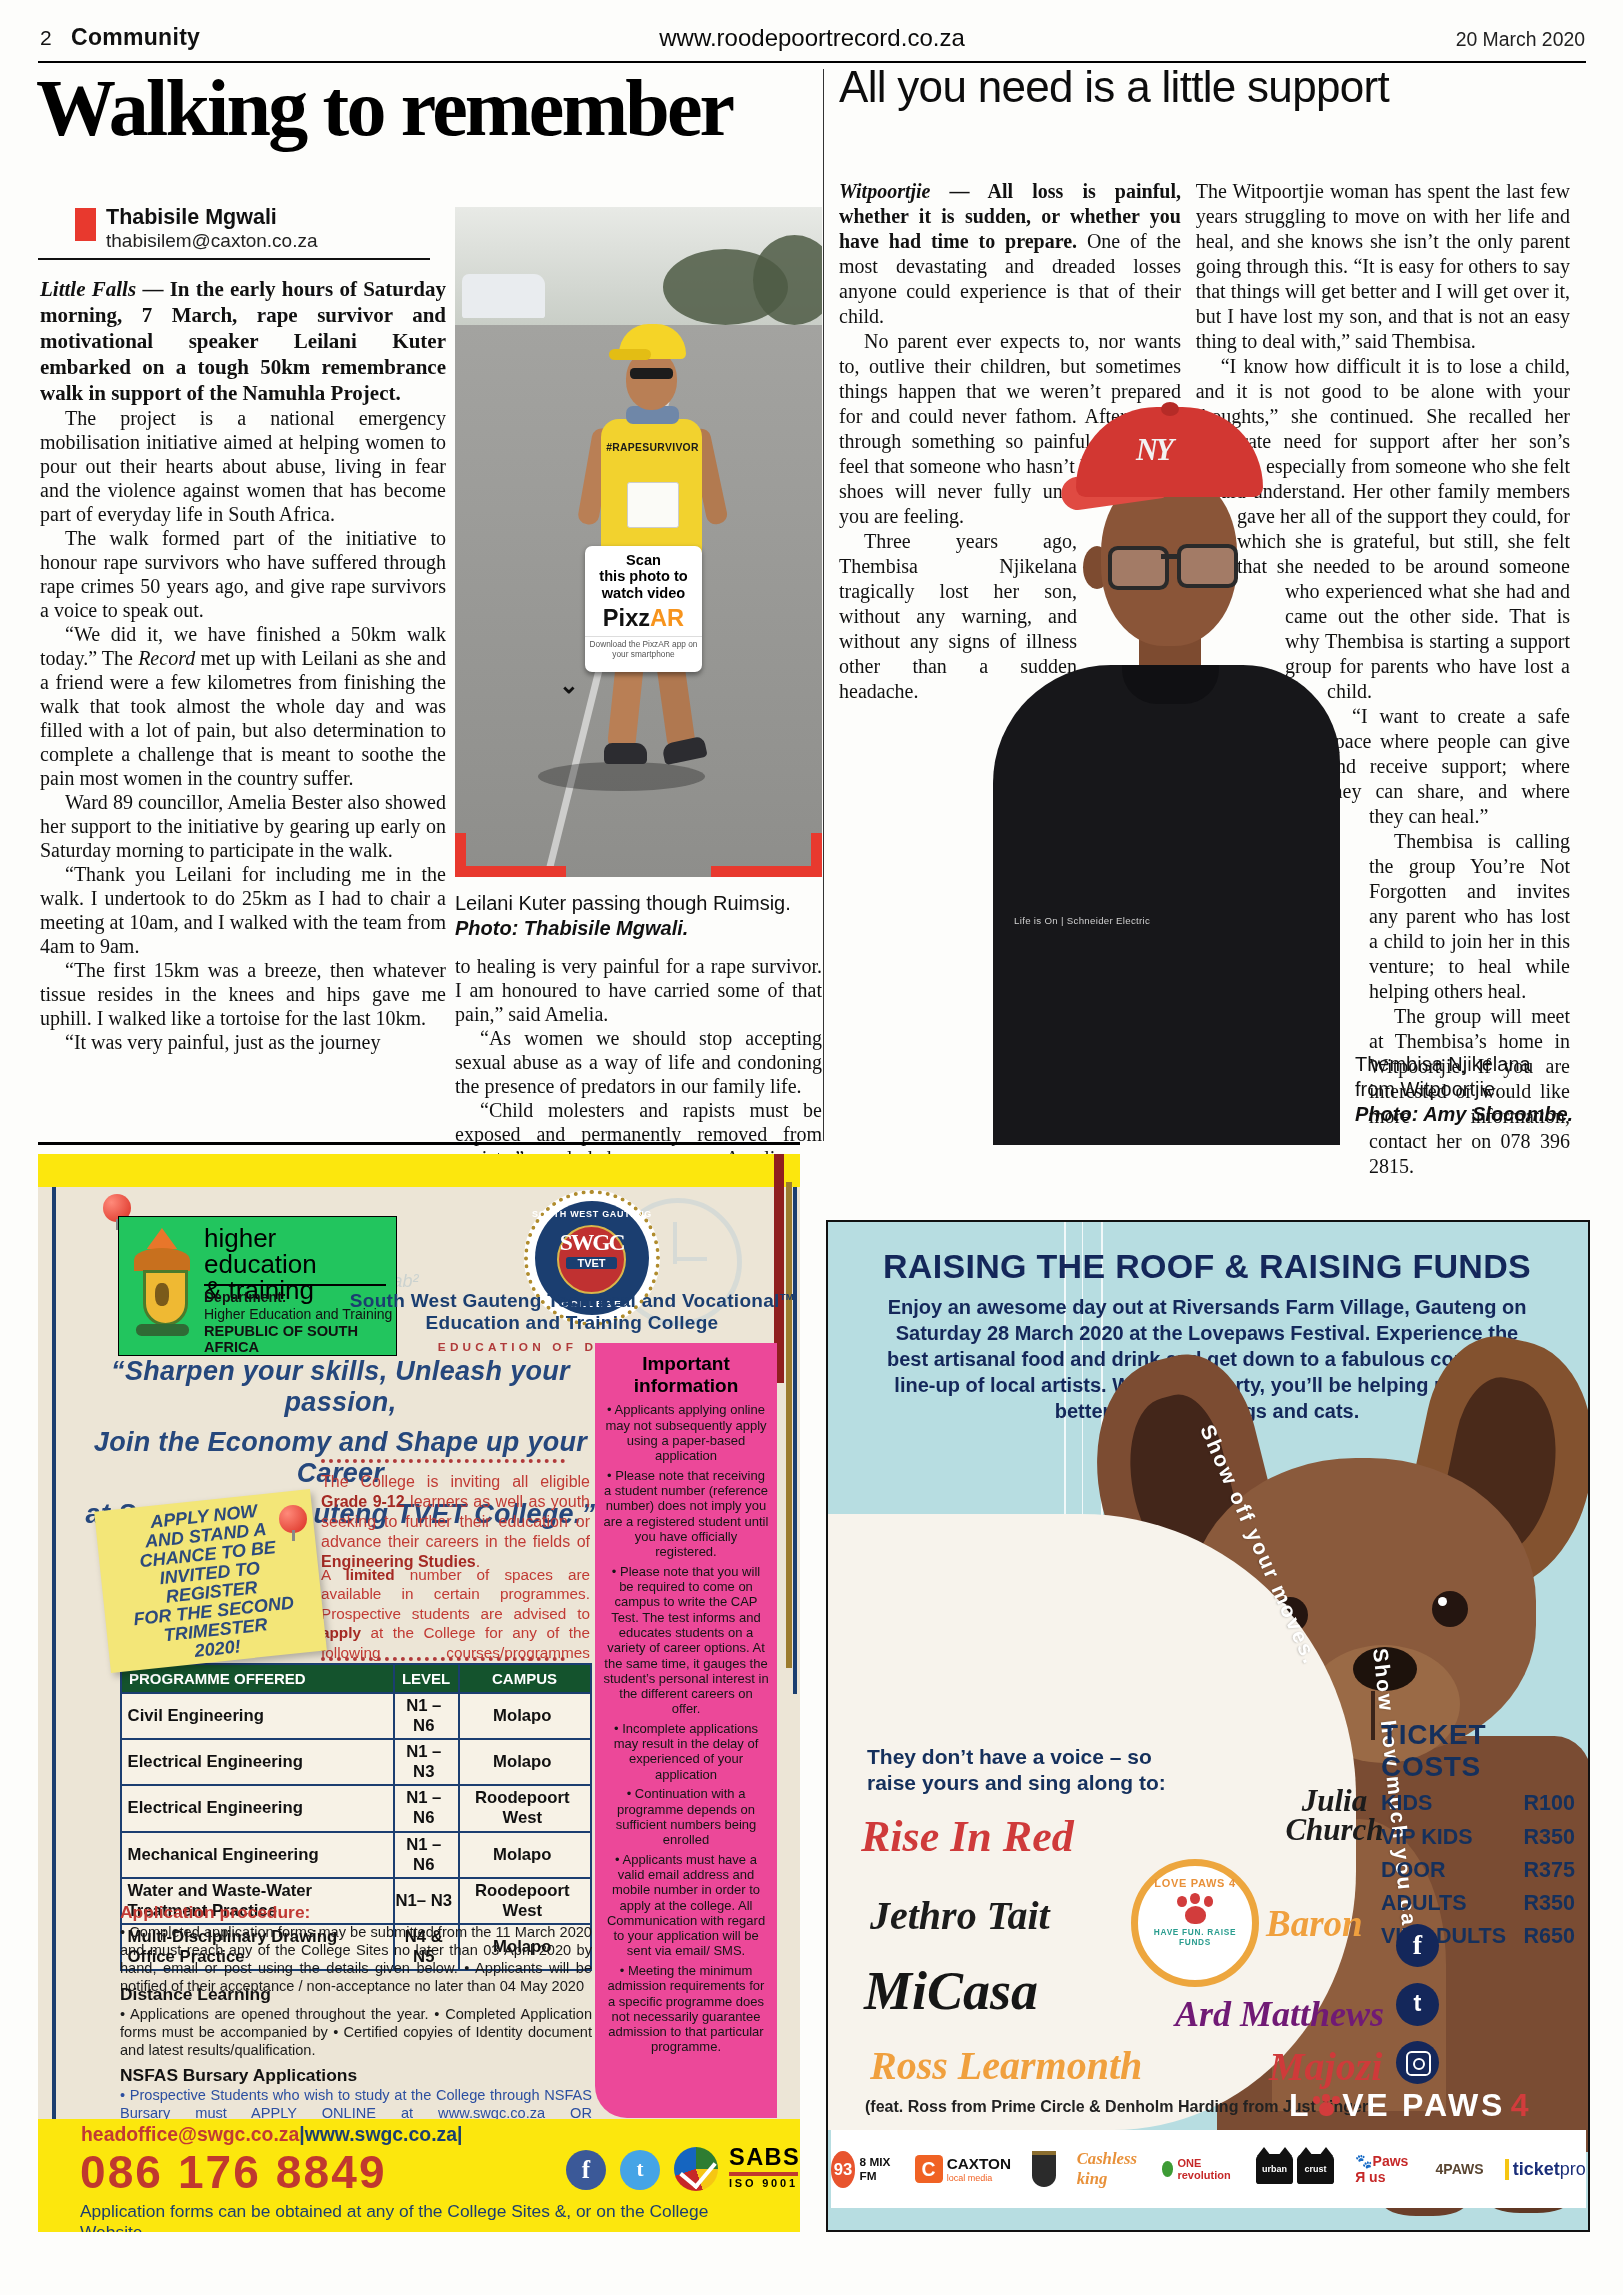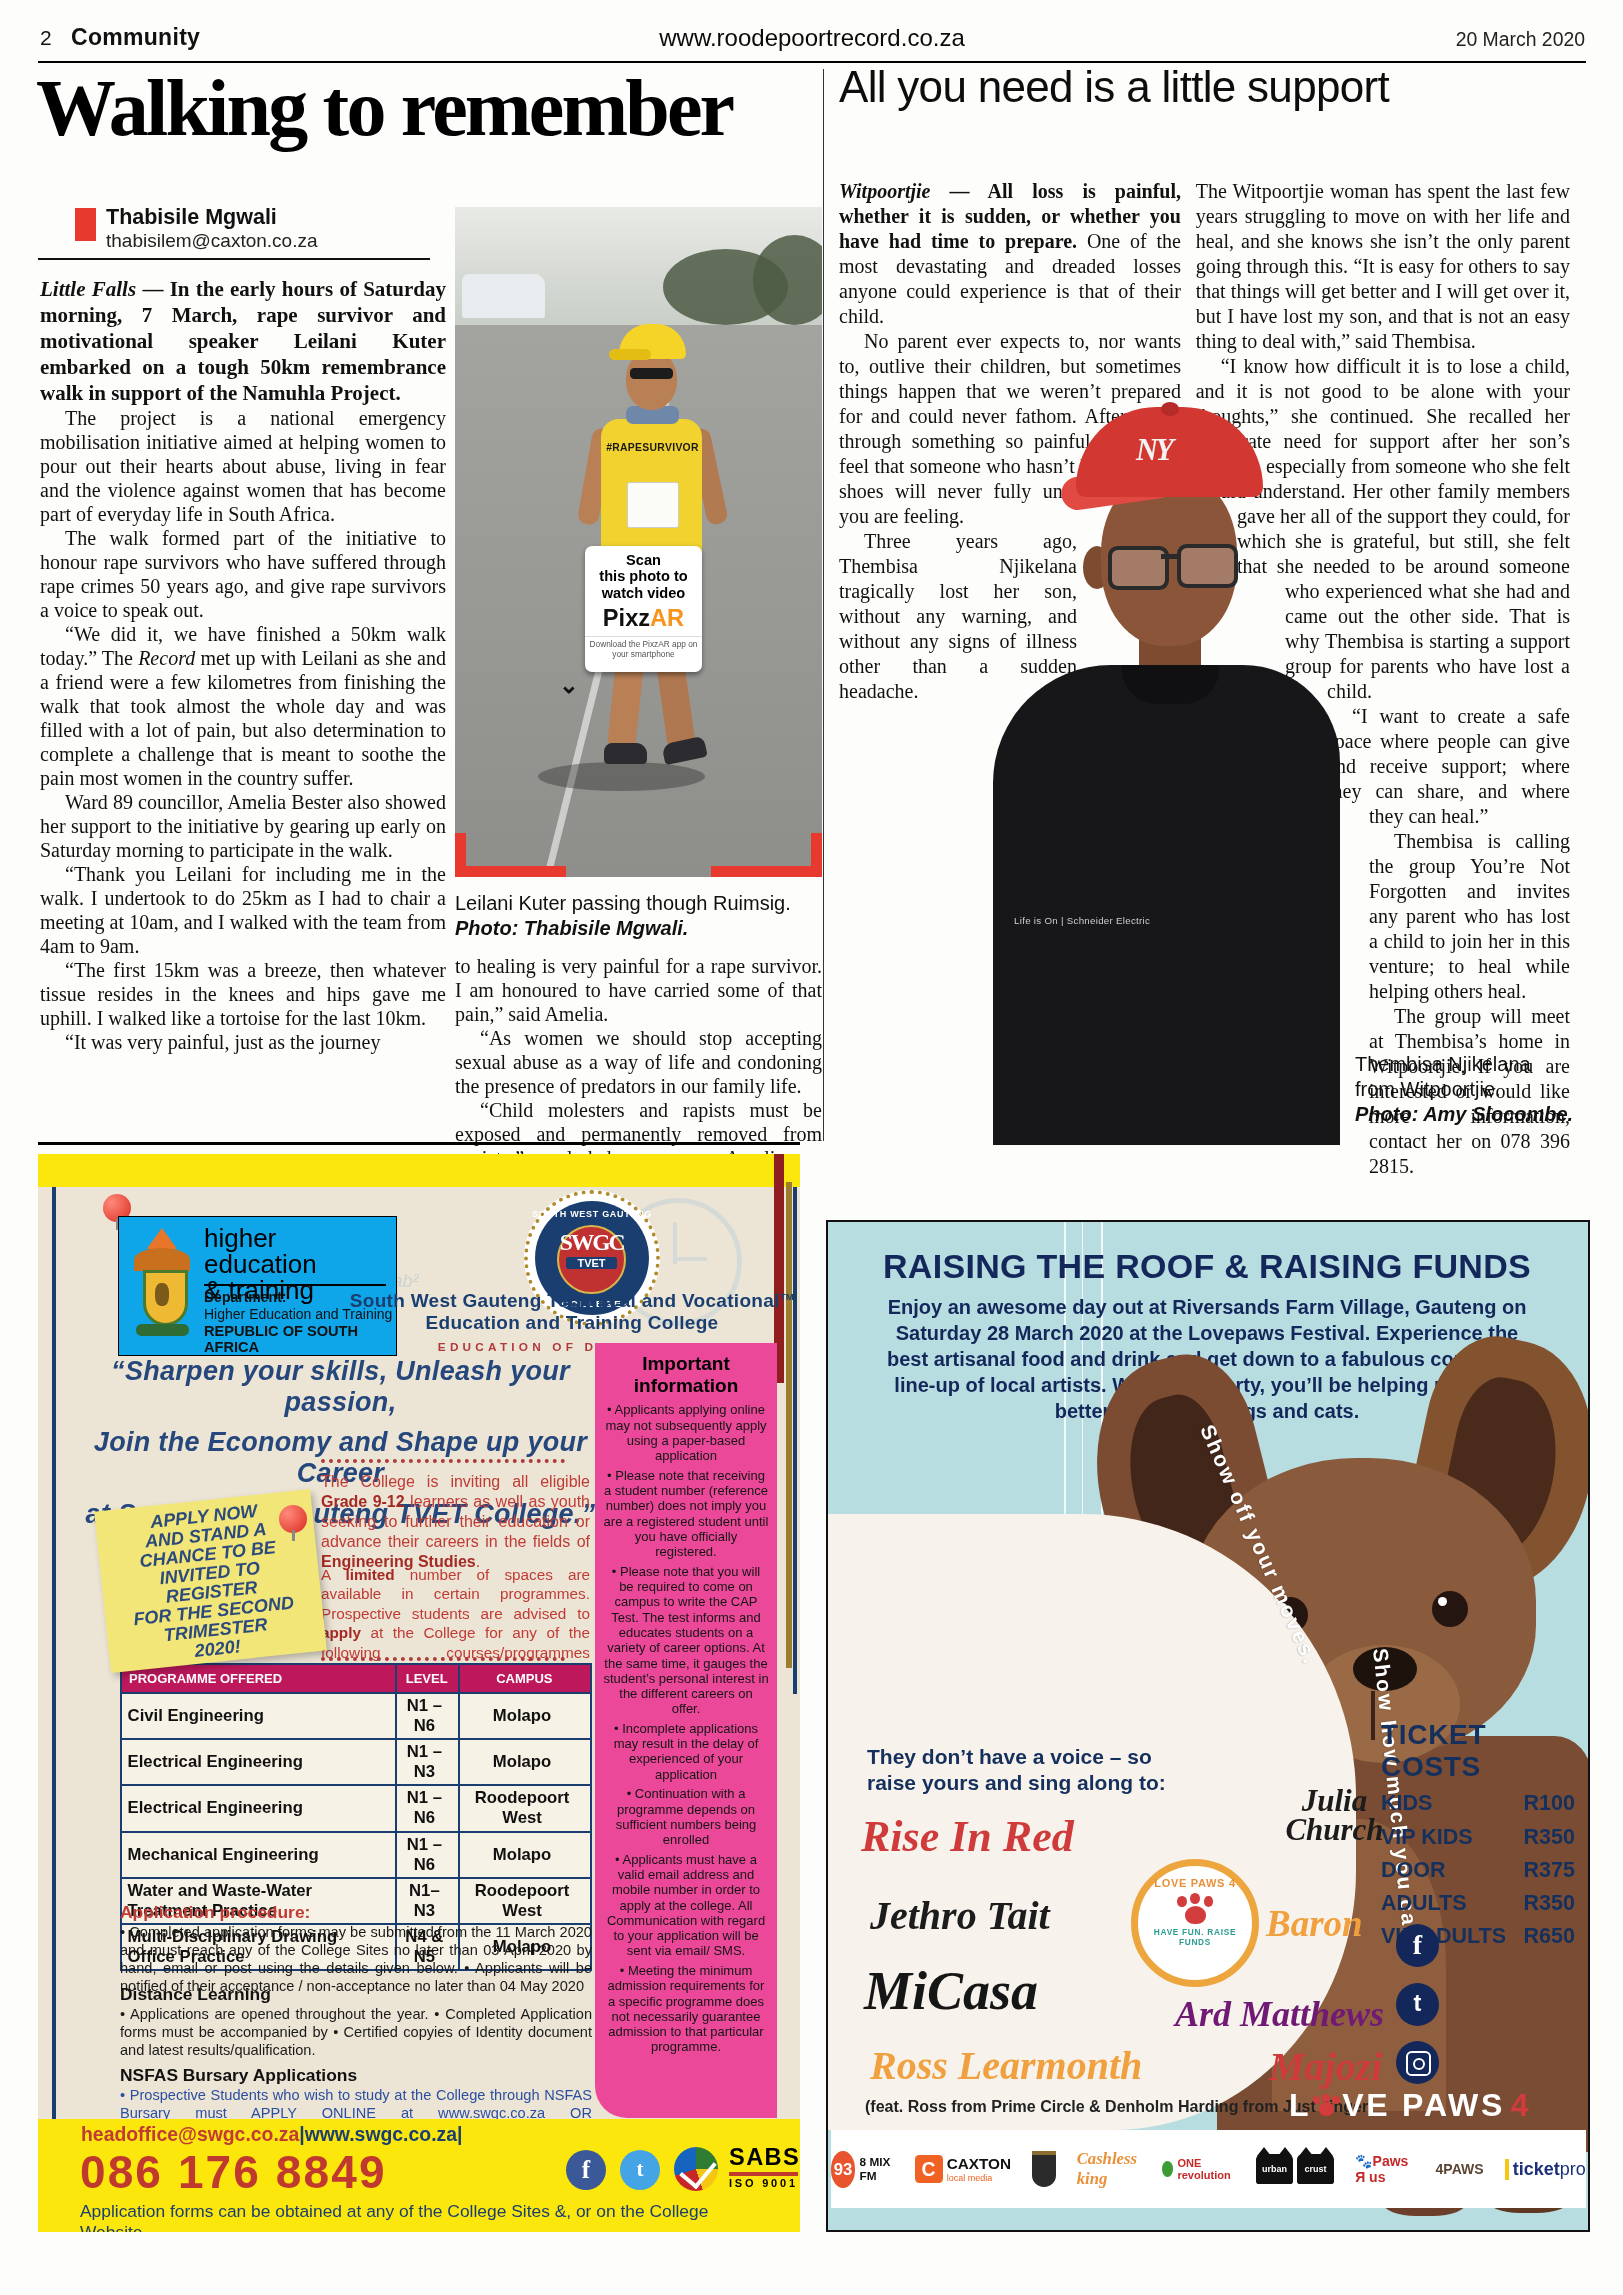--- a/index.html
+++ b/index.html
@@ -94,21 +94,21 @@
   #adc-topband{left:0;top:0;width:762px;height:33px;background:#fce70d}
   #adc-lline{left:14px;top:33px;width:3.5px;height:932px;background:#1b3e70}
   #adc-rnavy{left:755px;top:33px;width:4.2px;height:507px;background:#1b3e70}
   #adc-rred{left:736px;top:0;width:10.4px;height:229px;background:#8f1f1f}
   #adc-rgold{left:748px;top:28px;width:5.6px;height:486px;background:#9c7c2e}
   .pin{position:absolute;width:36px;height:36px}
   .pin .head{position:absolute;left:4.2px;top:0;width:28px;height:28px;background:radial-gradient(circle at 30% 30%,#ff8a7a,#d92b1f);border-radius:50%}
   .pin .stem{position:absolute;left:16.7px;top:25px;width:3.5px;height:11px;background:#888}
   #adc-pin1{left:61px;top:40px}
   #adc-pin2{left:237px;top:351px;z-index:5}
-  #dept{left:80px;top:62px;width:279px;height:140px;background:#0ea5e9;border:1.4px solid #000;box-sizing:border-box}
+  #dept{left:80px;top:62px;width:279px;height:140px;background:#22c55e;border:1.4px solid #000;box-sizing:border-box}
   #dept-emb{left:9.7px;top:9.7px;width:67px;height:119px}
   #dept-sun{left:18px;top:1.4px;width:30.5px;height:21px;background:#e8762a;clip-path:polygon(50% 0,100% 100%,0 100%)}
   #dept-wing{left:5.6px;top:21px;width:56px;height:23.6px;background:#c8701e;border-radius:50% 50% 0 0}
   #dept-shield{left:14px;top:43px;width:39px;height:50px;background:#efb933;border:3.5px solid #4b7a2c;border-radius:0 0 28px 28px}
   #dept-fig{left:26px;top:56px;width:14px;height:23.6px;background:#7a5a1a;border-radius:40%}
   #dept-ribbon{left:7px;top:97px;width:53px;height:12.5px;background:#2f6b35;border-radius:5.6px}
   #dept-t1{left:85px;top:8.3px;font:400 26px "Liberation Sans",sans-serif;line-height:26px;color:#000}
   #dept-rule{left:85px;top:67px;width:182px;height:2.1px;background:#000}
   #dept-t2{left:85px;top:72px;font:700 14px "Liberation Sans",sans-serif}
   #dept-t3{left:85px;top:89px;font:400 14px "Liberation Sans",sans-serif}
@@ -142,21 +142,21 @@
   #sep1{left:283px;top:305px;width:244px}
   #sep2{left:283px;top:503px;width:244px}
   #note{left:64px;top:346px;width:217px;height:162px;background:#f3e678;transform:rotate(-6deg);box-shadow:2.8px 4.2px 7px rgba(0,0,0,.25);z-index:4}
   #note-text{margin-top:7px;text-align:center;font:700 italic 18px/19px "Liberation Sans",sans-serif;color:#2c4a7c;white-space:pre-line;font-style:italic}
   #intro1,#intro2{left:283px;width:269px;text-align:justify;font:400 16px/20px "Liberation Sans",sans-serif;color:#c13a34}
   #intro1{top:318px}
   #intro2{top:411px;font-size:15.3px;line-height:19.4px}
   .rb{font-weight:700;color:#a52a24}
   
   #ctable{left:82px;top:509px;width:472px;border:2.8px solid #1b3e70;border-collapse:collapse;font-family:"Liberation Sans",sans-serif}
-  #ctable th{background:#be185d;color:#fff;font-size:13px;height:25px;border:2.1px solid #1b3e70;text-align:left;padding-left:7px}
+  #ctable th{background:#14532d;color:#fff;font-size:15px;height:25px;border:2.1px solid #1b3e70;text-align:left;padding-left:7px}
   #ctable th.cc,#ctable td.cc{text-align:center;padding-left:0}
   #ctable td{border:2.1px solid #1b3e70;font-weight:700;font-size:16.7px;padding:2.1px 5.6px;background:#f7f2e6}
   
   .h-red{position:absolute;left:82px;font:700 17.4px "Liberation Sans",sans-serif;color:#c13a34}
   .h-blk{position:absolute;left:82px;font:700 17.4px "Liberation Sans",sans-serif;color:#111}
   .body-sm{position:absolute;left:82px;width:472px;text-align:justify;font:400 14.6px/18px "Liberation Sans",sans-serif;color:#1a1a1a}
   #nsfas-text{color:#2b4ea0}
   
   #info{left:557px;top:189px;width:182px;height:775px;background:#ec4899;border-radius:0 0 0 32px;padding:7px 8.3px;box-sizing:border-box;text-align:center}
   #info h4{margin:2.8px 0 5.6px;font:700 19px "Liberation Sans",sans-serif;color:#000}

